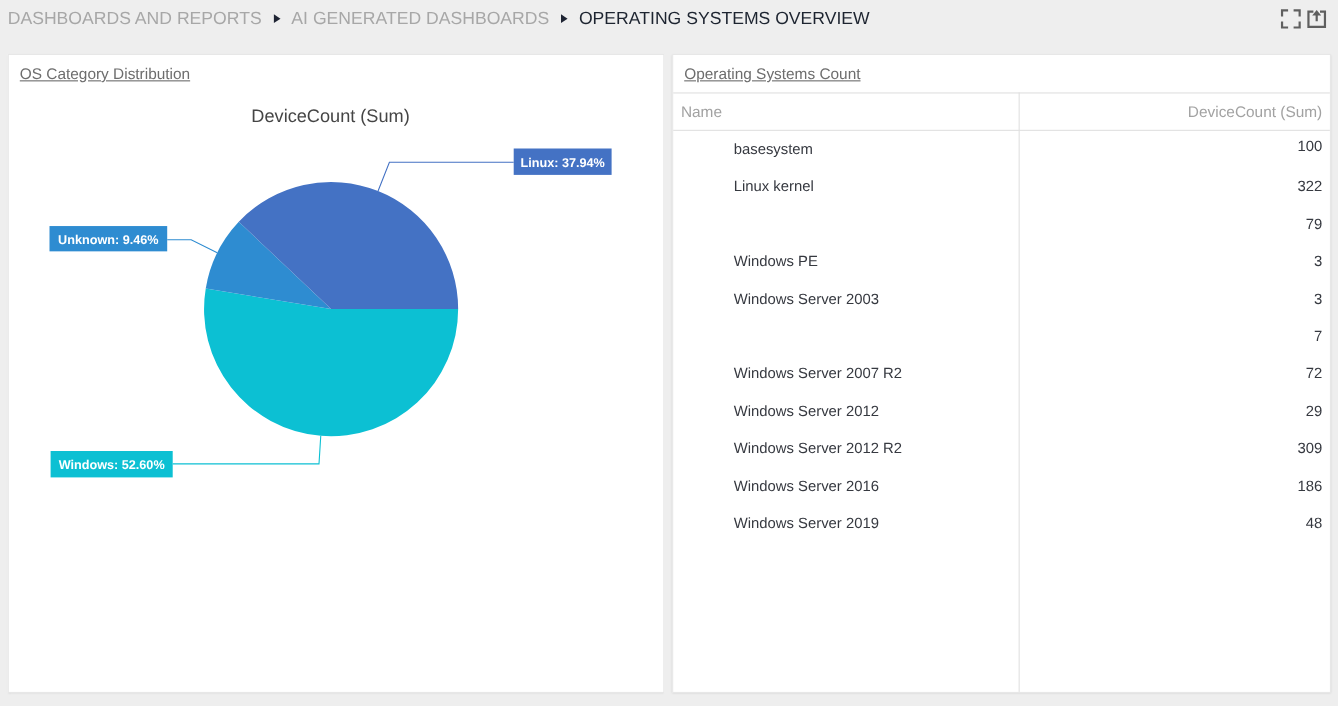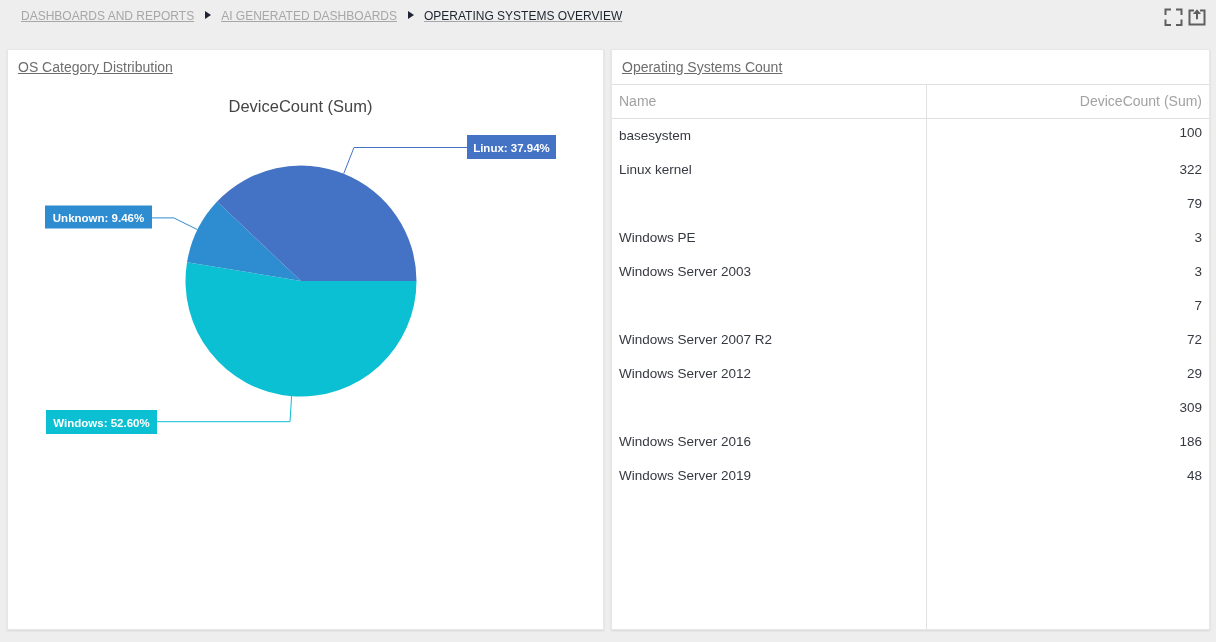--- a/index.html
+++ b/index.html
@@ -1,31 +1,31 @@
 <!DOCTYPE html>
 <html><head>
 <meta charset="utf-8">
 <style>
 * { margin:0; padding:0; box-sizing:border-box; }
 html,body { width:1216px; height:642px; background:#eeeeee; font-family:"Liberation Sans", sans-serif; overflow:hidden; }
 .crumbbar { position:absolute; left:0; top:0; width:1216px; height:49px; }
-.crumbs { position:absolute; left:21px; top:9px; font-size:12px; color:#a7a7a7; white-space:nowrap;text-decoration:underline; }
+.crumbs { position:absolute; left:7px; top:9px; font-size:16px; color:#a7a7a7; white-space:nowrap; }
 .crumbs .sep { display:inline-block; margin:0 10px 0 11px; width:0; height:0; border-left:6.5px solid #1e2433; border-top:4px solid transparent; border-bottom:4px solid transparent; vertical-align:1px; }
 .crumbs .last { color:#1d2430; }
 .icons { position:absolute; right:9px; top:8px; }
 .panel { position:absolute; background:#fff; border:1px solid #e7e7e7; box-shadow:0 1px 2px rgba(0,0,0,0.1); }
 #p-left { left:7px; top:49px; width:597px; height:581px; }
 #p-right { left:611px; top:49px; width:599px; height:581px; }
 .ptitle { position:absolute; left:10px; top:9px; font-size:14px; color:#6d6d6d;text-decoration:underline; }
 .chart-title { position:absolute; left:-5px; top:47px; width:100%; text-align:center; font-size:16.5px; color:#454545; }
 #tbl { position:absolute; left:0; top:34px; right:0; bottom:0; }
 .hline { position:absolute; left:0; right:0; height:1px; background:#e0e0e0; }
 .vline { position:absolute; top:0; bottom:0; width:1px; background:#e0e0e0; }
 .hdr { position:absolute; top:1px; height:33px; line-height:33px; font-size:14px; color:#a2a2a2; }
-.row { position:absolute; height:34px; line-height:34px; font-size:13.5px; color:#363940; }
+.row { position:absolute; height:34px; line-height:34px; font-size:13.5px; color:#363940;margin-left:48px; }
 .cname { left:7px; }
 .cnum { right:7px; text-align:right; }
 </style>
 </head>
 <body>
 <div class="crumbbar">
   <div class="crumbs"><span>DASHBOARDS AND REPORTS</span><span class="sep"></span><span>AI GENERATED DASHBOARDS</span><span class="sep"></span><span class="last">OPERATING SYSTEMS OVERVIEW</span></div>
   <div class="icons">
     <svg width="44" height="20" viewBox="0 0 44 20">
       <g stroke="#5f5f5f" stroke-width="2" fill="none">
@@ -74,19 +74,20 @@
       <div class="row cnum" style="top:103px">79</div>
     <div class="row cname" style="top:137px">Windows PE</div>
       <div class="row cnum" style="top:137px">3</div>
     <div class="row cname" style="top:171px">Windows Server 2003</div>
       <div class="row cnum" style="top:171px">3</div>
       <div class="row cnum" style="top:205px">7</div>
     <div class="row cname" style="top:239px">Windows Server 2007 R2</div>
       <div class="row cnum" style="top:239px">72</div>
     <div class="row cname" style="top:273px">Windows Server 2012</div>
       <div class="row cnum" style="top:273px">29</div>
+    <div class="row cname" style="top:307px">Windows Server 2012 R2</div>
       <div class="row cnum" style="top:307px">309</div>
     <div class="row cname" style="top:341px">Windows Server 2016</div>
       <div class="row cnum" style="top:341px">186</div>
     <div class="row cname" style="top:375px">Windows Server 2019</div>
       <div class="row cnum" style="top:375px">48</div>
   </div>
 </div>
 
 </body></html>

